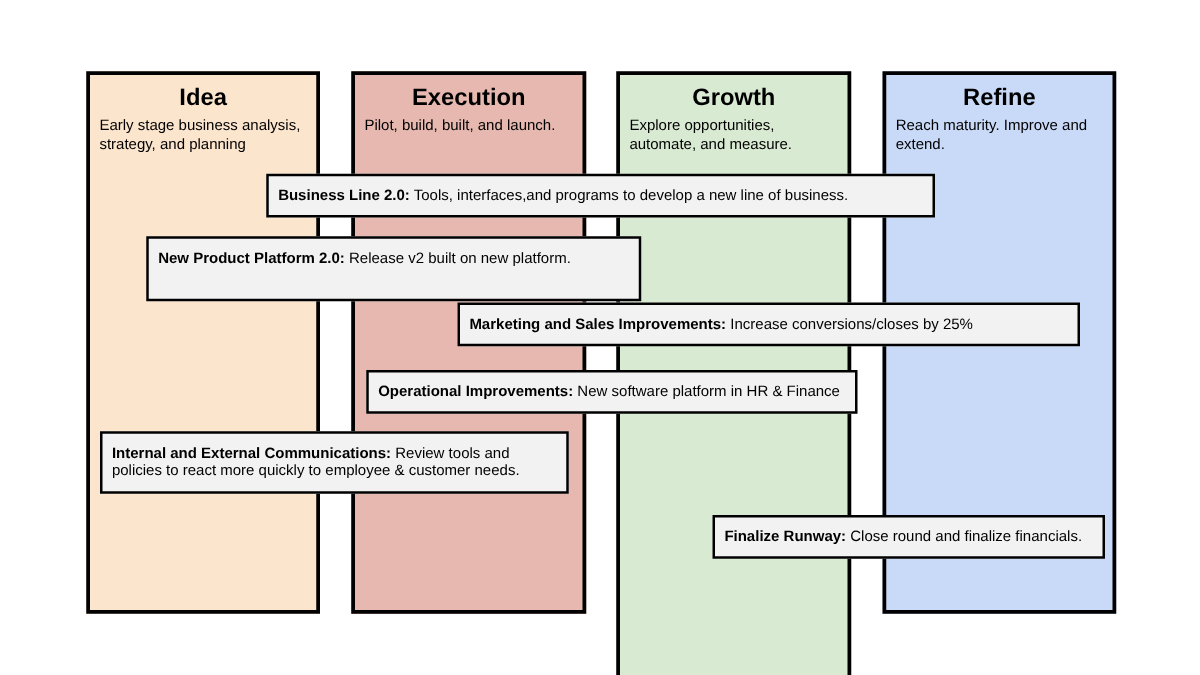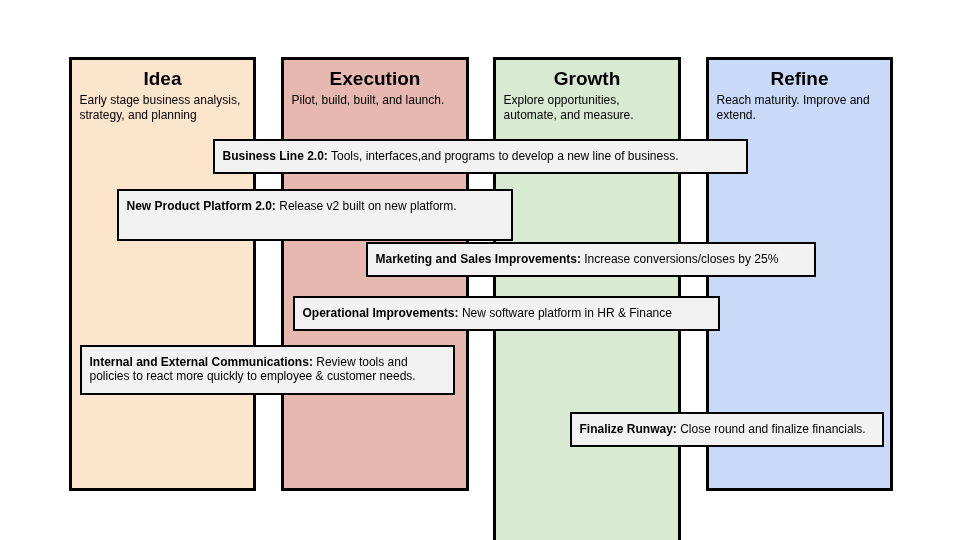--- a/index.html
+++ b/index.html
@@ -20,22 +20,22 @@
   .lane-title{position:absolute;left:0;right:0;top:7.5px;text-align:center;
               font-weight:bold;font-size:19px;line-height:22px;color:#000000;}
   .lane-sub{position:absolute;left:7.5px;right:6px;top:32.5px;
             font-size:12px;line-height:15px;color:#000000;}
 
   
   .task{position:absolute;box-sizing:border-box;border:2px solid #000000;
         background:#f2f2f2;}
   .task-0{left:213px;top:139px;width:535px;height:35px;}
   .task-1{left:117px;top:189px;width:396px;height:52px;}
-  .task-2{left:366px;top:242px;width:450px;height:35px;}
-  .task-3{left:293px;top:296px;width:427px;height:35px;}
+  .task-2{left:366px;top:242px;width:498px;height:35px;}
+  .task-3{left:293px;top:296px;width:393px;height:35px;}
   .task-4{left:80px;top:345px;width:375px;height:50px;}
   .task-5{left:570px;top:412px;width:314px;height:35px;}
 
   .task-text{position:absolute;left:7.5px;right:6px;top:7.5px;
              font-size:12px;line-height:14px;color:#000000;}
   .task-4 .task-text{top:8px;}
   .task-label{font-weight:bold;margin-top:38px;}
   .task-desc{font-weight:normal;}
 </style>
 </head>

